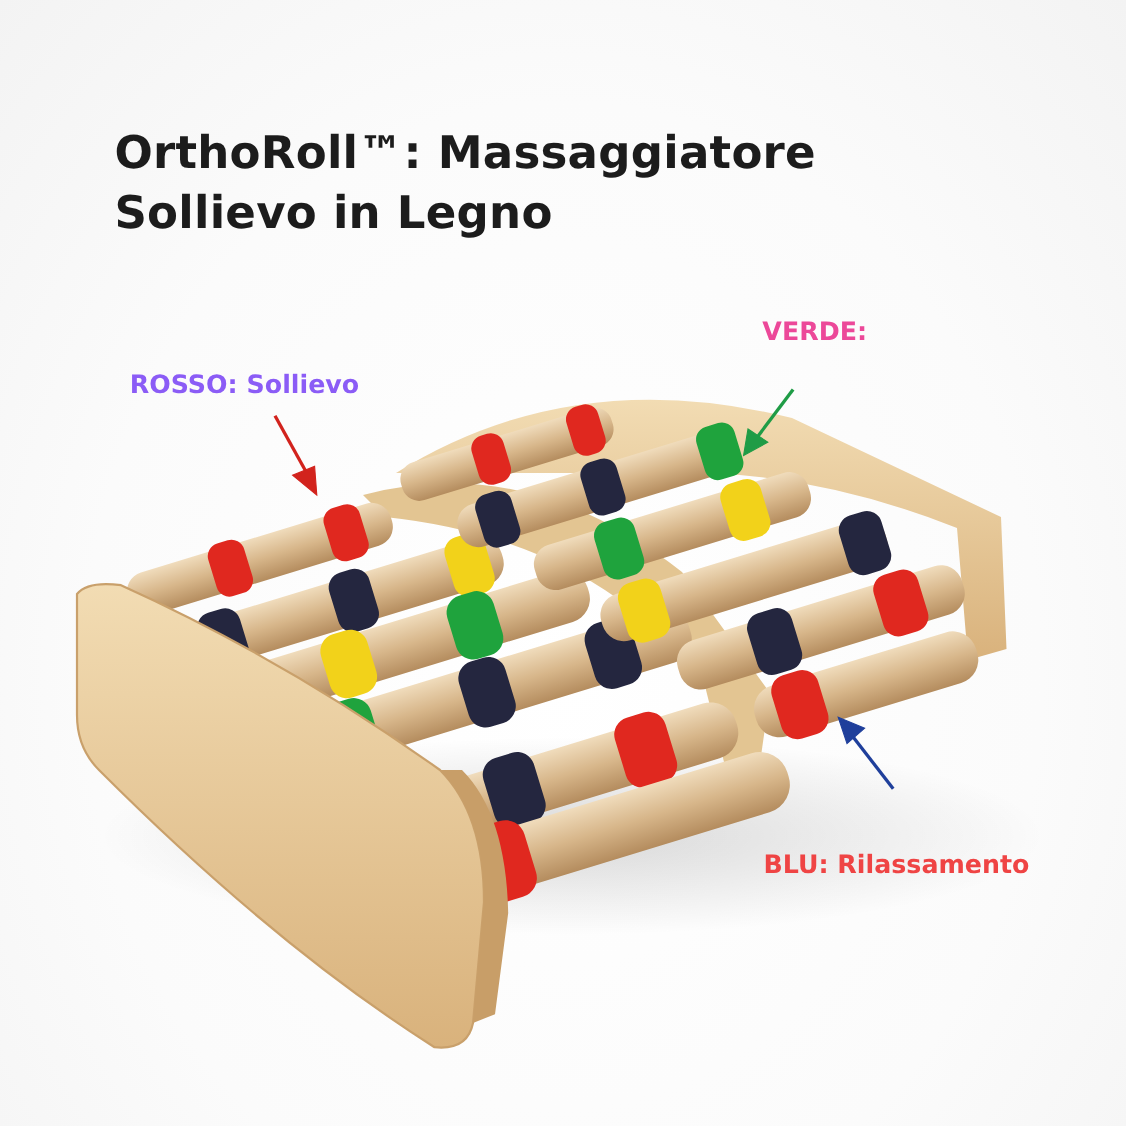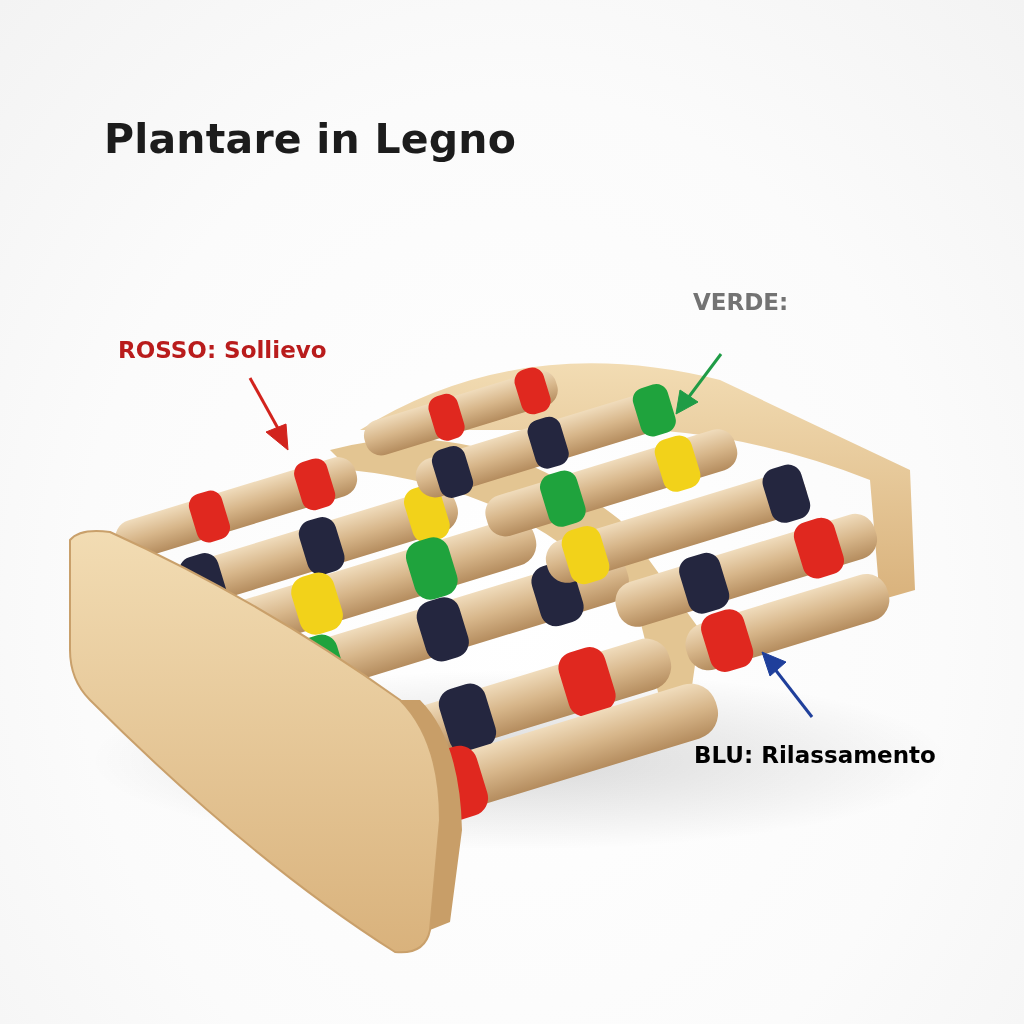--- a/index.html
+++ b/index.html
@@ -9,33 +9,34 @@
     font-family: "DejaVu Sans", "Liberation Sans", sans-serif;
   }
   .title {
     position:absolute; left:104px; top:112px; margin:0;
     font-size:41px; font-weight:bold; line-height:54px; color:#1c1c1c;
     letter-spacing:0.2px;
   }
   .title span { display:block; }
   .label { position:absolute; font-weight:bold; font-size:23px; line-height:30px; }
   .label span { display:block; }
-  .red { color:#b91c1c; }
-  .green { color:#737373; }
-  .blue { color:#000000; }
+  .red { color:#8b5cf6; }
+  .green { color:#ec4899; }
+  .blue { color:#ef4444;margin-top:32px; }
   #label-red { left:118px; top:335px; }
   #label-green { left:693px; top:287px; }
   #label-blue { left:694px; top:740px; }
   svg.scene { position:absolute; left:0; top:0; }
 </style>
 </head>
 <body>
 
 <h1 class="title">
-  <span>Plantare in Legno</span>
+  <span>OrthoRoll™: Massaggiatore</span>
+  <span>Sollievo in Legno</span>
 </h1>
 
 <svg class="scene" width="1024" height="1024" viewBox="0 0 1024 1024">
   <defs>
     <linearGradient id="woodFrame" x1="0" y1="0" x2="0" y2="1">
       <stop offset="0" stop-color="#f2dcb3"></stop>
       <stop offset="1" stop-color="#d9b27c"></stop>
     </linearGradient>
     <linearGradient id="woodRoll" x1="0" y1="0" x2="0" y2="1">
       <stop offset="0" stop-color="#f0dcbc"></stop>

